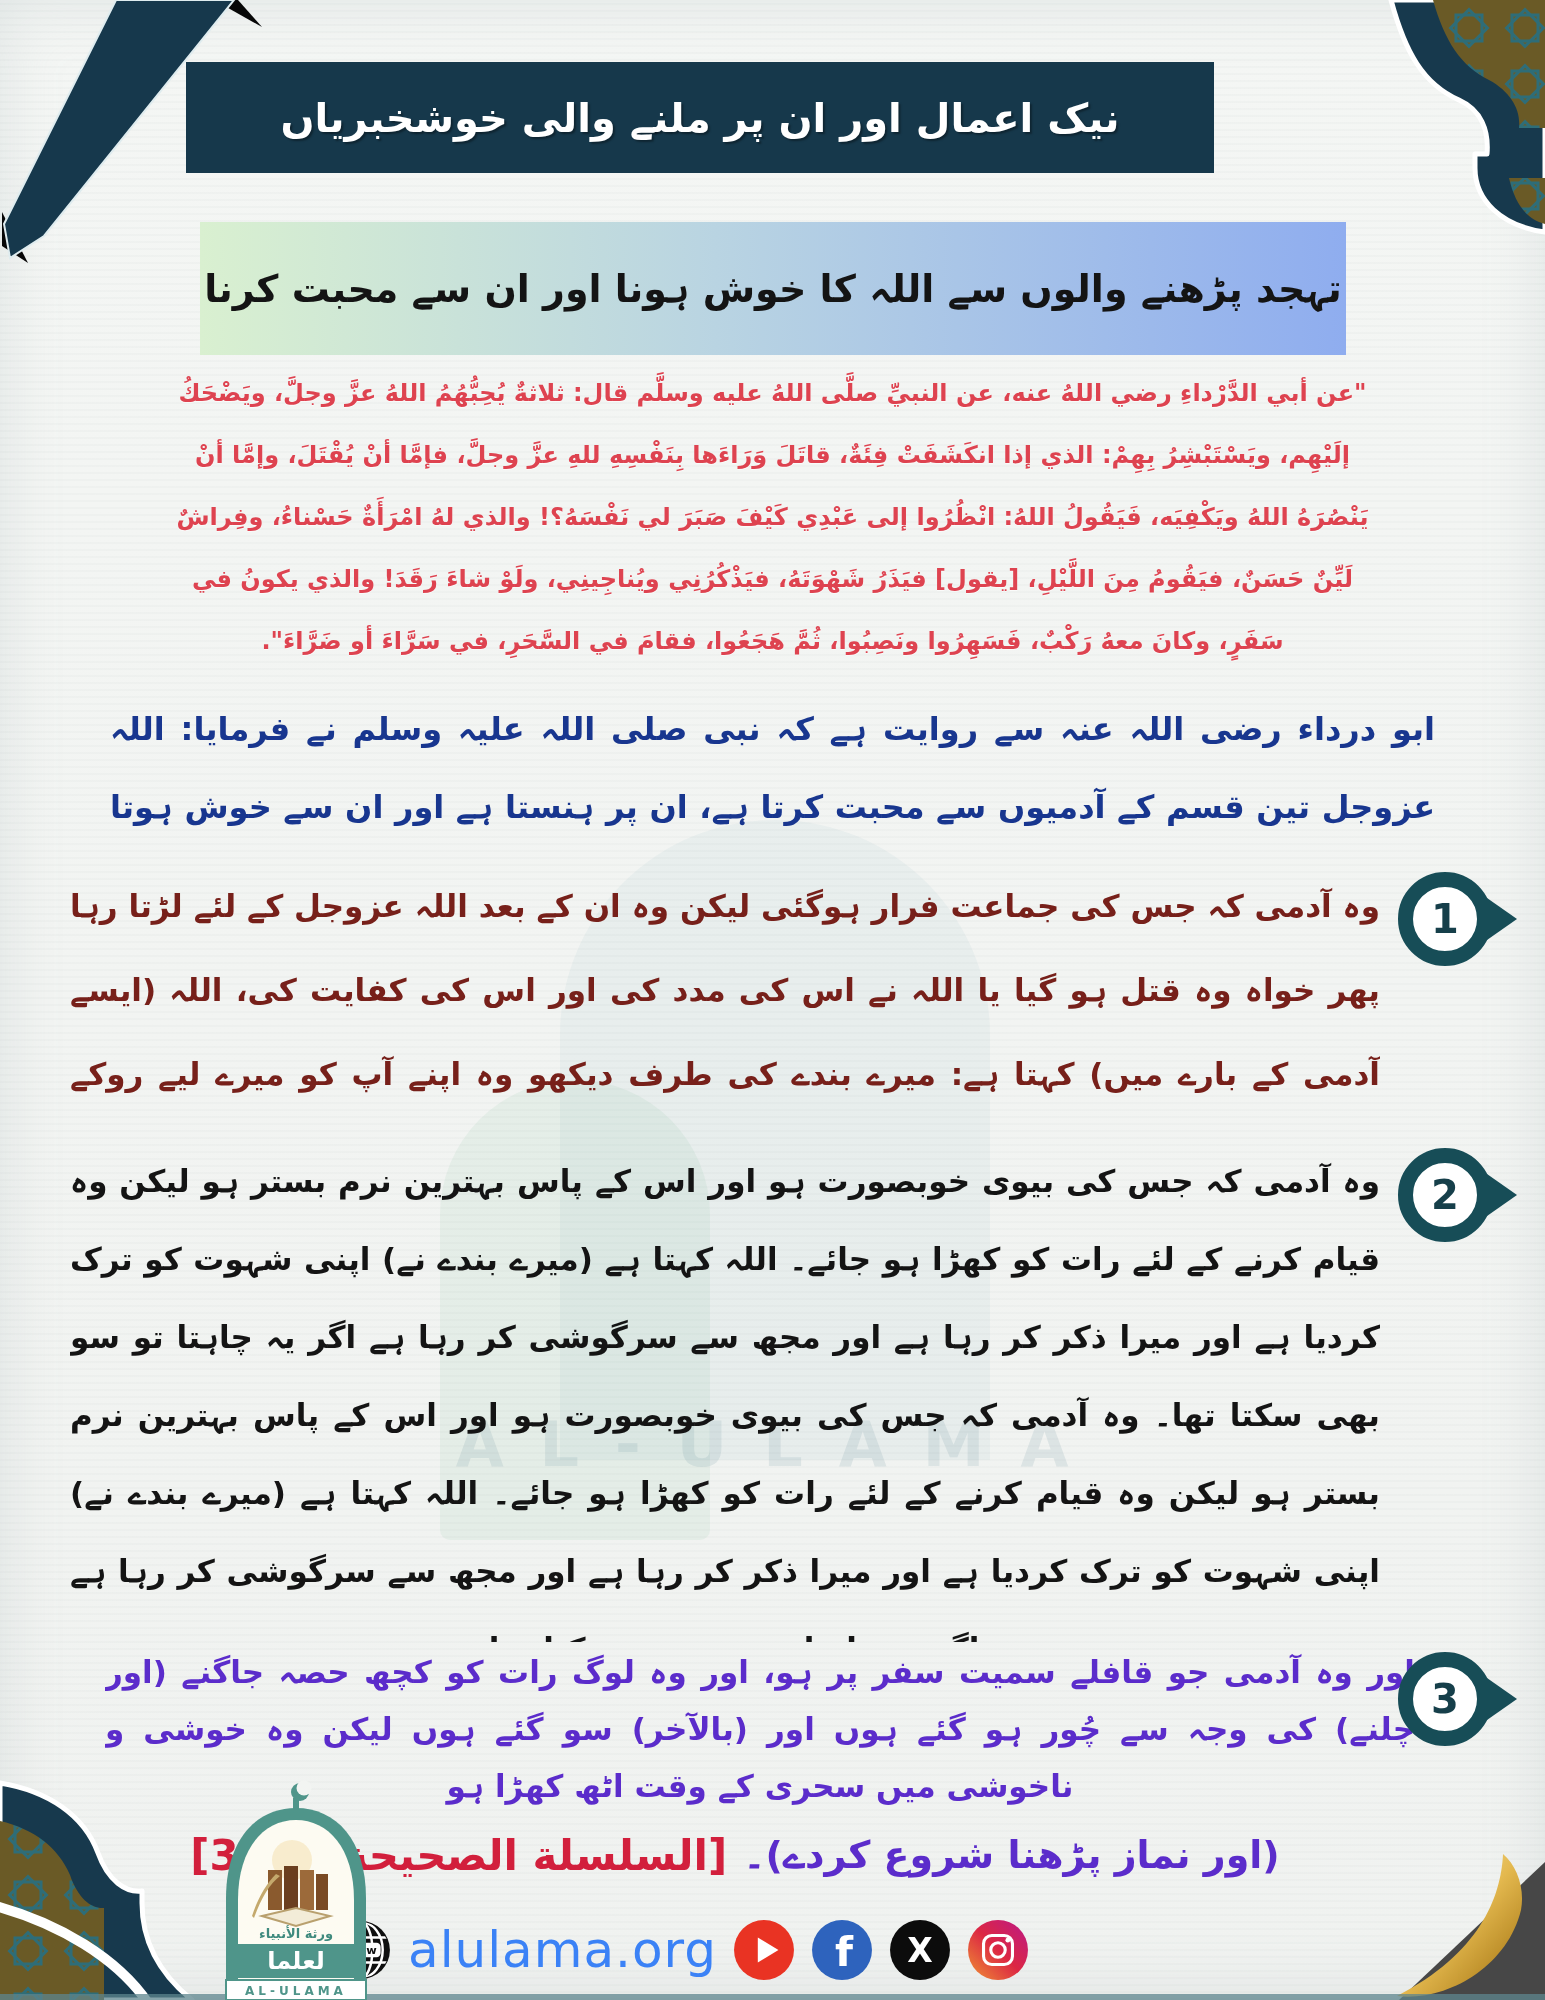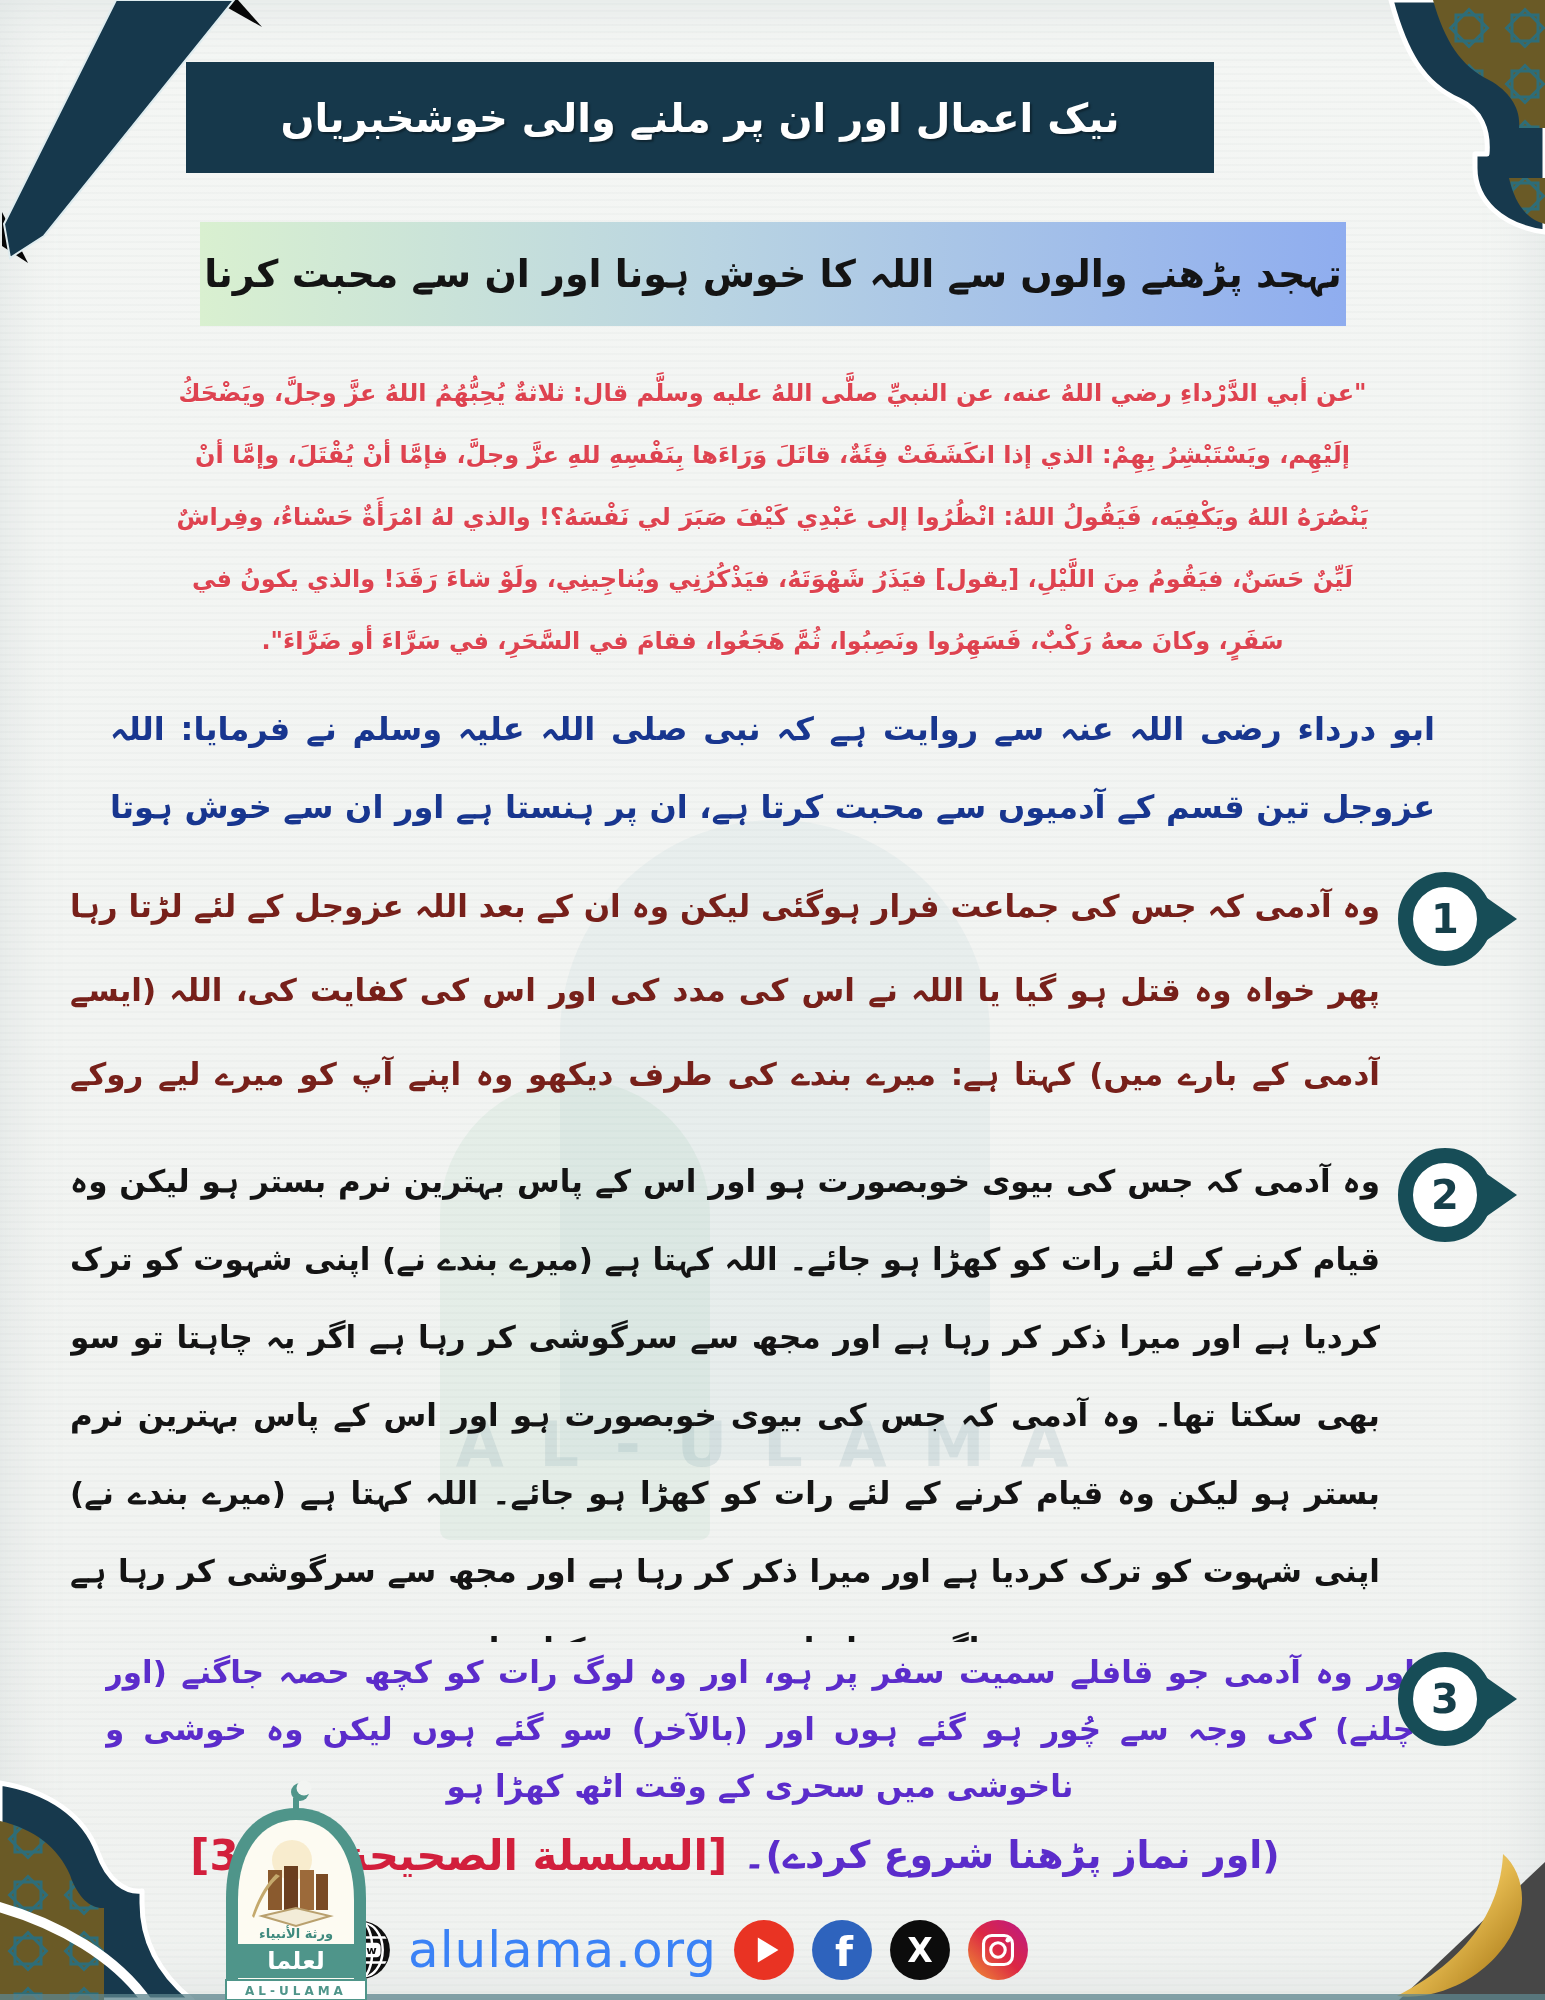--- a/index.html
+++ b/index.html
@@ -19,21 +19,21 @@
   .bottom-line{position:absolute;bottom:0;left:0;right:0;height:6px;background:#5d868e;opacity:.75;z-index:5;}
   .wm-dome{left:560px;top:820px;width:430px;height:640px;background:rgba(150,185,195,0.10);border-radius:215px 215px 0 0;z-index:0;}
   .wm-dome2{left:440px;top:1080px;width:270px;height:460px;background:rgba(120,185,150,0.10);border-radius:135px 135px 10px 10px;z-index:0;}
   .wm-text{left:370px;top:1408px;width:820px;text-align:center;font-size:62px;font-weight:bold;
     letter-spacing:36px;color:rgba(110,150,160,0.16);z-index:0;white-space:nowrap;}
   
   .banner{left:186px;top:62px;width:1028px;height:111px;background:#16384b;z-index:2;
     display:flex;align-items:center;justify-content:center;}
   .banner-title{color:#ffffff;font-size:40px;font-weight:700;direction:rtl;white-space:nowrap;
     text-shadow:2px 2px 2px rgba(0,0,0,0.35);}
-  .topic{left:200px;top:222px;width:1146px;height:104px;z-index:2;
+  .topic{left:200px;top:222px;width:1146px;height:133px;z-index:2;
     background:linear-gradient(90deg,#d9f0d0 0%,#b9d4e2 45%,#8fadef 100%);
     display:flex;align-items:center;justify-content:center;}
   .topic-text{color:#141414;font-size:38px;font-weight:700;direction:rtl;white-space:nowrap;}
   
   .arabic{left:70px;top:362px;width:1405px;height:312px;z-index:2;direction:rtl;text-align:center;}
   .arabic .line{color:#de4350;font-size:24px;font-weight:700;line-height:62px;white-space:nowrap;overflow:hidden;
     text-shadow:0 1px 0 rgba(255,255,255,0.6);}
   
   .intro{left:110px;top:690px;width:1325px;height:162px;z-index:2;direction:rtl;
     color:#18368f;font-size:32px;font-weight:700;line-height:78px;

